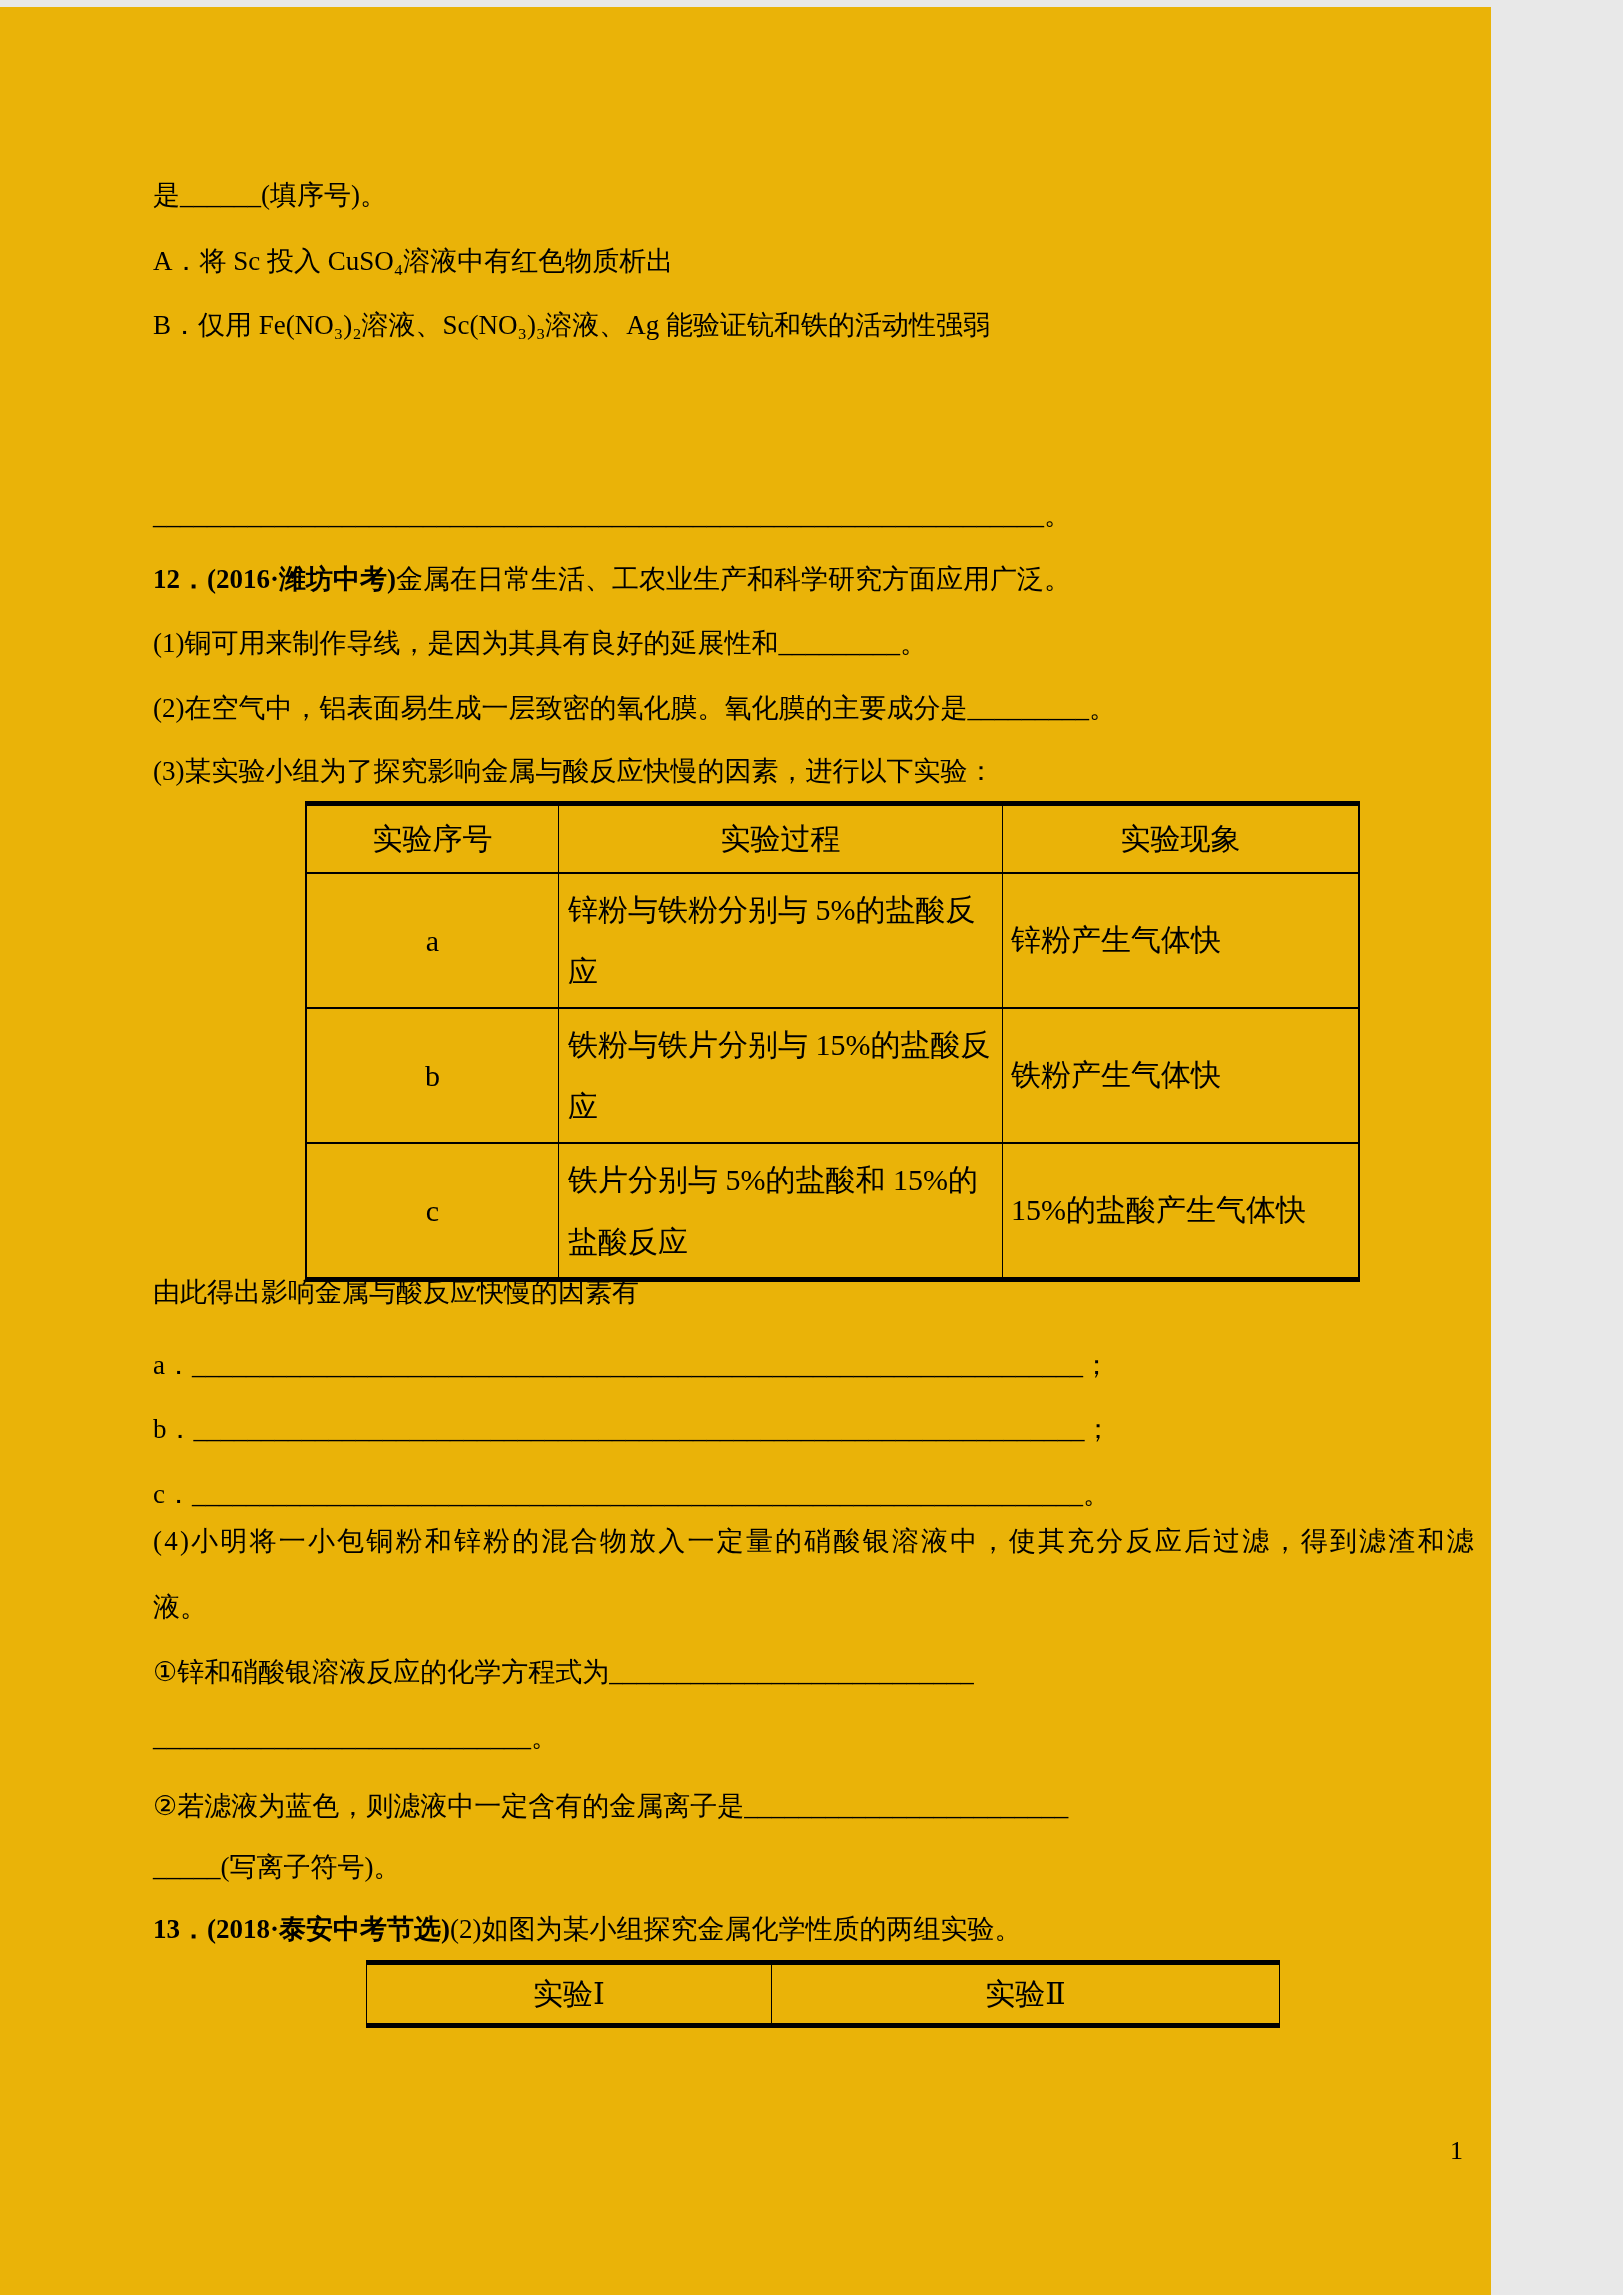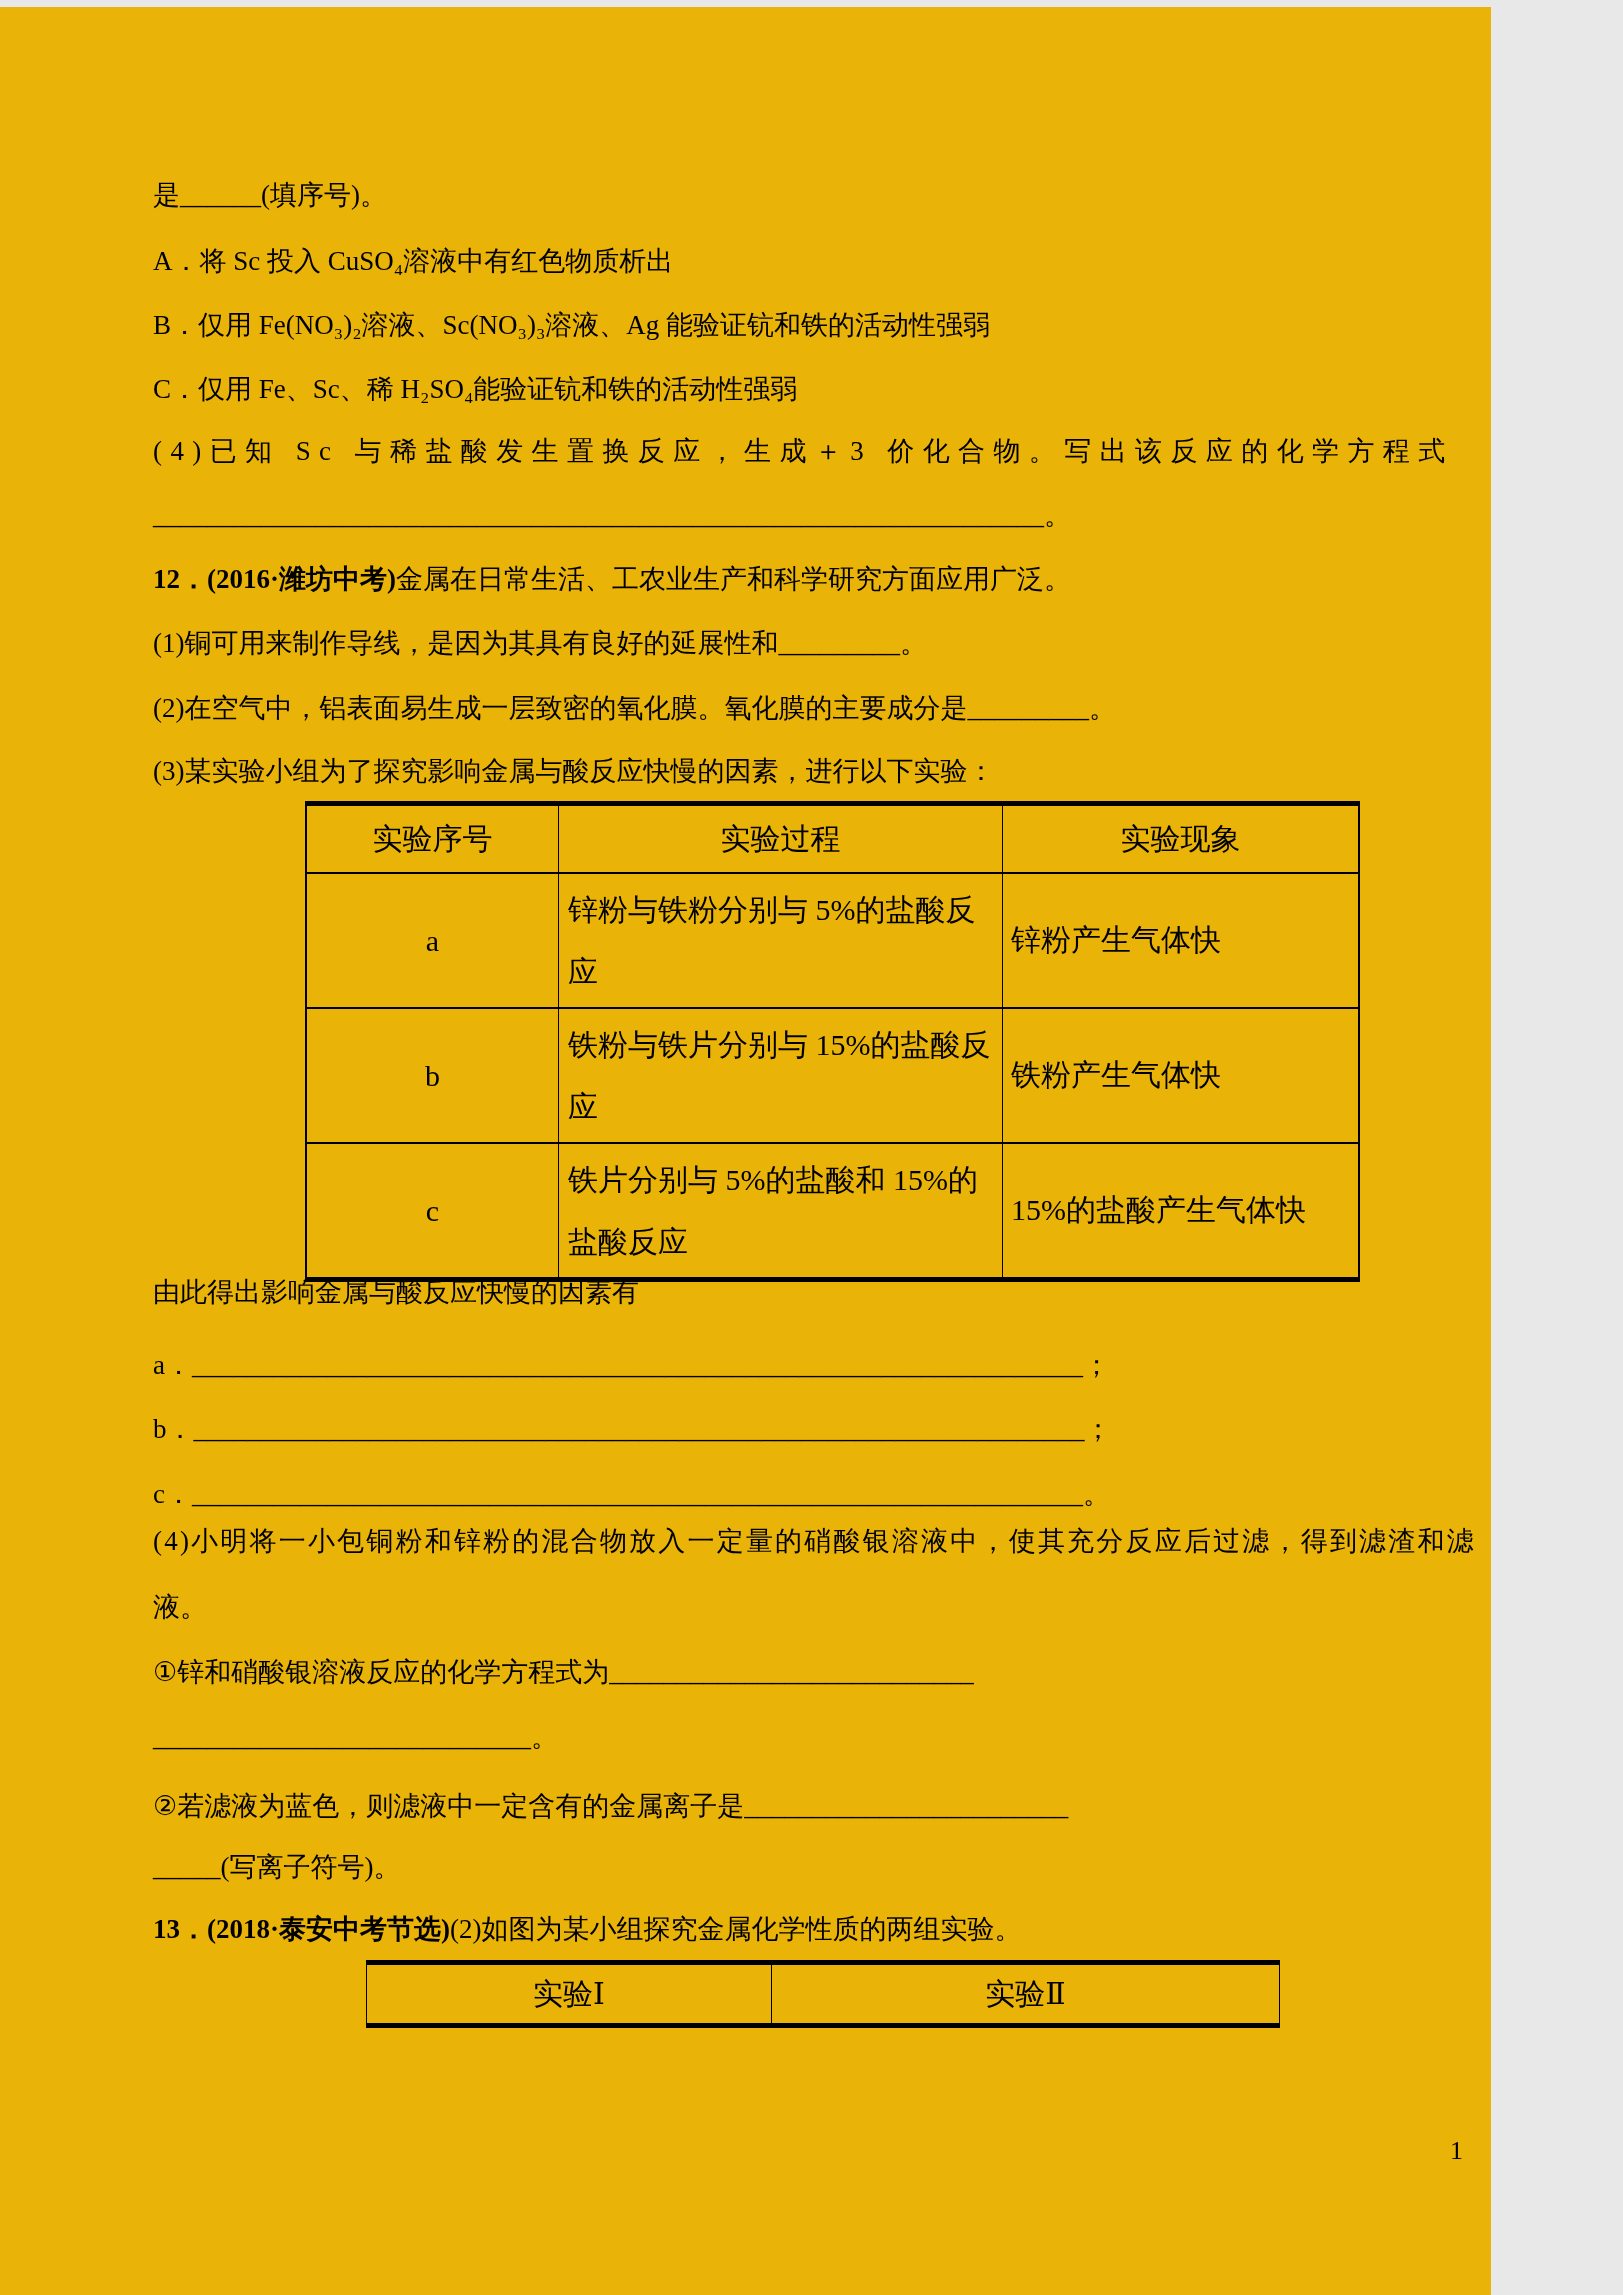--- a/index.html
+++ b/index.html
@@ -65,22 +65,20 @@
   }
 </style>
 </head>
 <body>
 
 <div class="page">
 
   <div class="line" style="top:172px">是______(填序号)。</div>
   <div class="line" style="top:238px">A．将 Sc 投入 CuSO₄溶液中有红色物质析出</div>
   <div class="line" style="top:302px">B．仅用 Fe(NO₃)₂溶液、Sc(NO₃)₃溶液、Ag 能验证钪和铁的活动性强弱</div>
-  <div class="line" style="top:366px">C．仅用 Fe、Sc、稀 H₂SO₄能验证钪和铁的活动性强弱</div>
-  <div class="line spread" style="top:428px">(4)已知 Sc 与稀盐酸发生置换反应，生成＋3 价化合物。写出该反应的化学方程式</div>
   <div class="line" style="top:492px">__________________________________________________________________。</div>
 
   <div class="line" style="top:556px"><span class="bold">12．(2016·潍坊中考)</span><span>金属在日常生活、工农业生产和科学研究方面应用广泛。</span></div>
   <div class="line" style="top:620px">(1)铜可用来制作导线，是因为其具有良好的延展性和_________。</div>
   <div class="line" style="top:685px">(2)在空气中，铝表面易生成一层致密的氧化膜。氧化膜的主要成分是_________。</div>
   <div class="line" style="top:748px">(3)某实验小组为了探究影响金属与酸反应快慢的因素，进行以下实验：</div>
 
   <table class="t1">
     <tbody>
         <tr>

